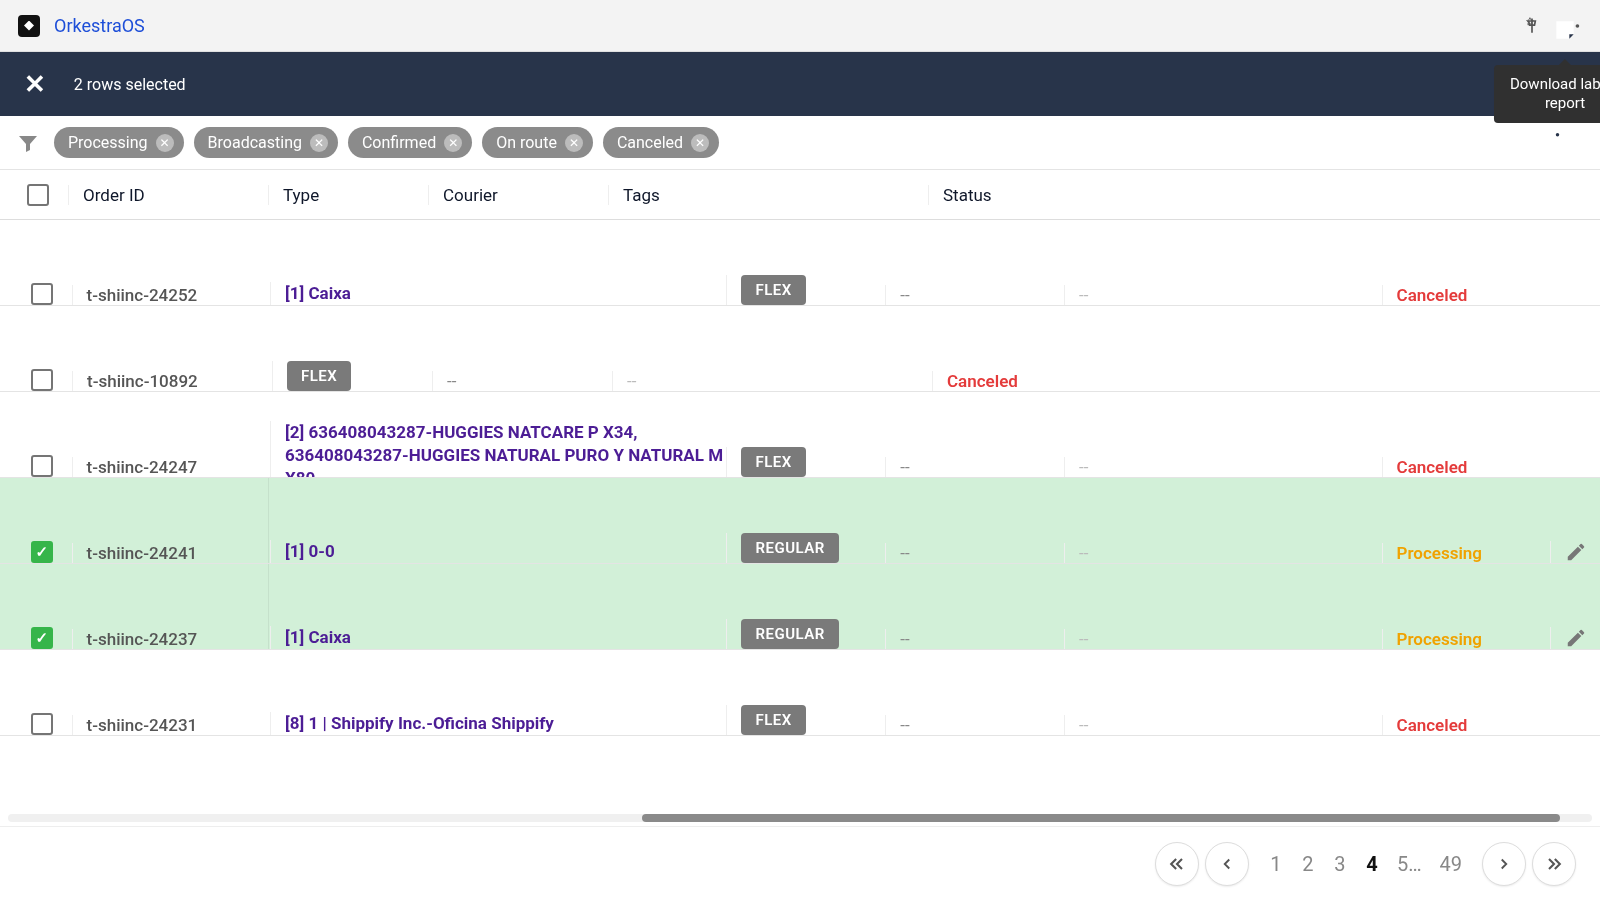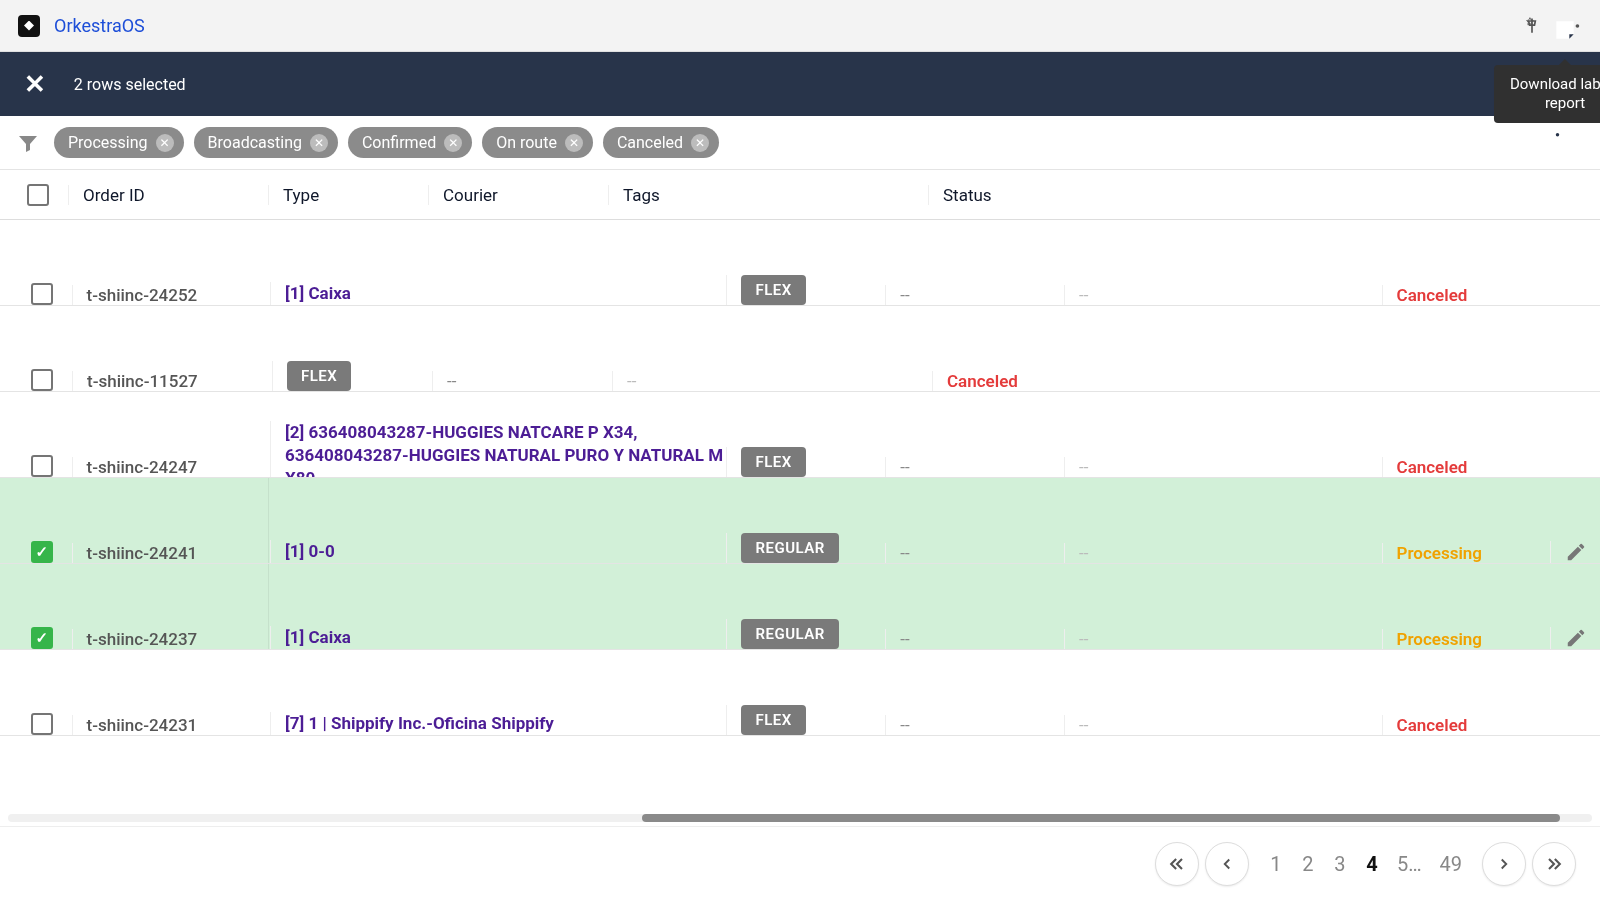--- a/index.html
+++ b/index.html
@@ -361,21 +361,21 @@
         <div class="col-status">
           <span class="status-canceled">Canceled</span>
         </div>
         <div class="col-edit"></div>
       </div>
       <div class="row">
         <div class="col-chk">
           <div class="chk"></div>
         </div>
         <div class="col-order">
-          <span class="order-id">t-shiinc-11527</span>
+          <span class="order-id">t-shiinc-10892</span>
         </div>
         <div class="col-type">
           <span class="type-badge">FLEX</span>
         </div>
         <div class="col-courier">
           <span class="dash">--</span>
         </div>
         <div class="col-tags">
           <span class="dash-light">--</span>
         </div>
@@ -469,21 +469,21 @@
         </div>
       </div>
       <div class="row">
         <div class="col-chk">
           <div class="chk"></div>
         </div>
         <div class="col-order">
           <span class="order-id">t-shiinc-24231</span>
         </div>
         <div class="col-pkg">
-          <div class="pkg-text">[7] 1 | Shippify Inc.-Oficina Shippify</div>
+          <div class="pkg-text">[8] 1 | Shippify Inc.-Oficina Shippify</div>
         </div>
         <div class="col-type">
           <span class="type-badge">FLEX</span>
         </div>
         <div class="col-courier">
           <span class="dash">--</span>
         </div>
         <div class="col-tags">
           <span class="dash-light">--</span>
         </div>

